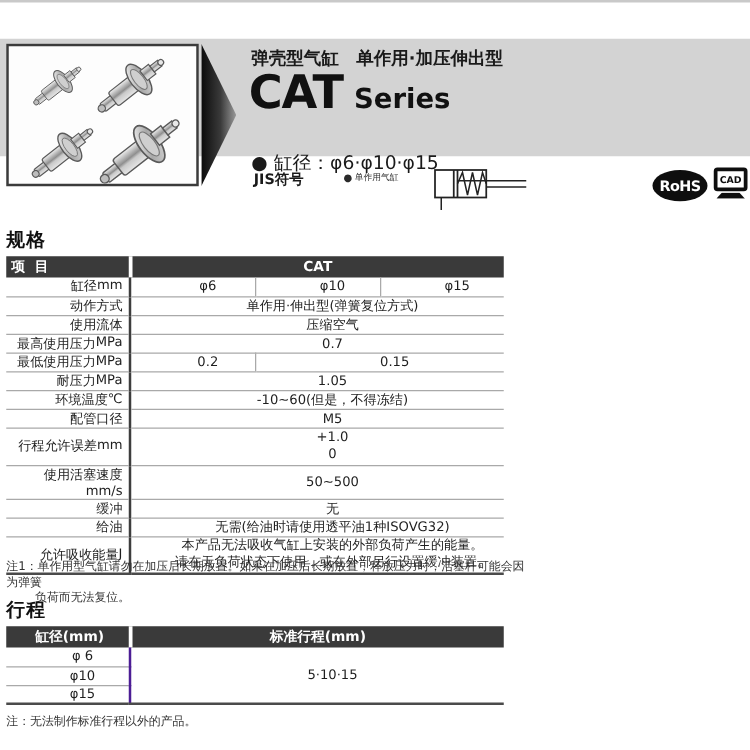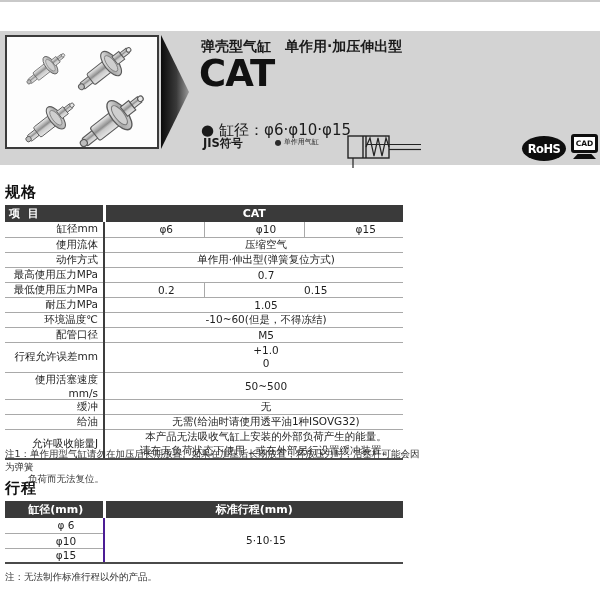--- a/index.html
+++ b/index.html
@@ -1,21 +1,21 @@
 <!DOCTYPE html>
 <html><head>
 <meta charset="utf-8">
 <style>
   * { margin:0; padding:0; box-sizing:border-box; }
   html,body { background:#fff; }
   body { font-family:"DejaVu Sans", sans-serif; color:#222; }
   .page { position:relative; width:600px; height:600px; background:#fff; overflow:hidden; border-top:2px solid #c9c9c9; }
 
   
-  .band { position:absolute; left:0; top:29px; width:600px; height:134px; background:#d3d3d3; }
+  .band { position:absolute; left:0; top:29px; width:600px; height:94px; background:#d3d3d3; }
   .photo-box { position:absolute; left:5px; top:4px; width:154px; height:114px; background:#fdfdfd; border:2px solid #3b3b3b; }
   .photo-box svg { width:100%; height:100%; display:block; }
   .arrow { position:absolute; left:161px; top:4px; width:28px; height:114px;
            background:linear-gradient(to right,#0b0b0b 0%,#3a3a3a 55%,#9a9a9a 100%);
            clip-path:polygon(0 0,100% 50%,0 100%); }
   .subtitle { position:absolute; left:201px; top:7px; font-size:14px; font-weight:bold; color:#1a1a1a; white-space:pre; }
   .series-line { position:absolute; left:199px; top:21px; display:flex; align-items:baseline; gap:9px; }
   .series-cat { font-size:37px; font-weight:900; letter-spacing:-1px; color:#111; }
   .series-suffix { font-size:22px; font-weight:bold; color:#111; }
   .bore-line { position:absolute; left:201px; top:90px; display:flex; align-items:center; gap:5px; font-size:15px; color:#1a1a1a; }
@@ -94,20 +94,21 @@
         <use href="#cyl" transform="translate(112,84) rotate(-38) scale(1.2)"></use>
       </svg>
     </div>
 
     <div class="arrow"></div>
 
     <div class="subtitle">弹壳型气缸　单作用·加压伸出型</div>
 
     <div class="series-line">
       <span class="series-cat">CAT</span>
+      <span class="series-suffix">Series</span>
     </div>
 
     <div class="bore-line">
       <span class="bore-bullet">●</span>
       <span>缸径：φ6·φ10·φ15</span>
     </div>
 
     <div class="jis-row">
       <span class="jis-label">JIS符号</span>
       <span class="jis-note">
@@ -149,26 +150,26 @@
         <th class="item-h">项 目</th>
         <th colspan="3">CAT</th>
       </tr>
       <tr>
         <td class="lbl"><span>缸径</span><span class="unit">mm</span></td>
         <td class="c">φ6</td>
         <td class="c vsep">φ10</td>
         <td class="c vsep">φ15</td>
       </tr>
       <tr>
+        <td class="lbl"><span>动作方式</span></td>
+        <td class="c" colspan="3">单作用·伸出型(弹簧复位方式)</td>
+      </tr>
+      <tr>
         <td class="lbl"><span>使用流体</span></td>
         <td class="c" colspan="3">压缩空气</td>
-      </tr>
-      <tr>
-        <td class="lbl"><span>动作方式</span></td>
-        <td class="c" colspan="3">单作用·伸出型(弹簧复位方式)</td>
       </tr>
       <tr>
         <td class="lbl"><span>最高使用压力</span><span class="unit">MPa</span></td>
         <td class="c" colspan="3">0.7</td>
       </tr>
       <tr>
         <td class="lbl"><span>最低使用压力</span><span class="unit">MPa</span></td>
         <td class="c">0.2</td>
         <td class="c vsep" colspan="2">0.15</td>
       </tr>

